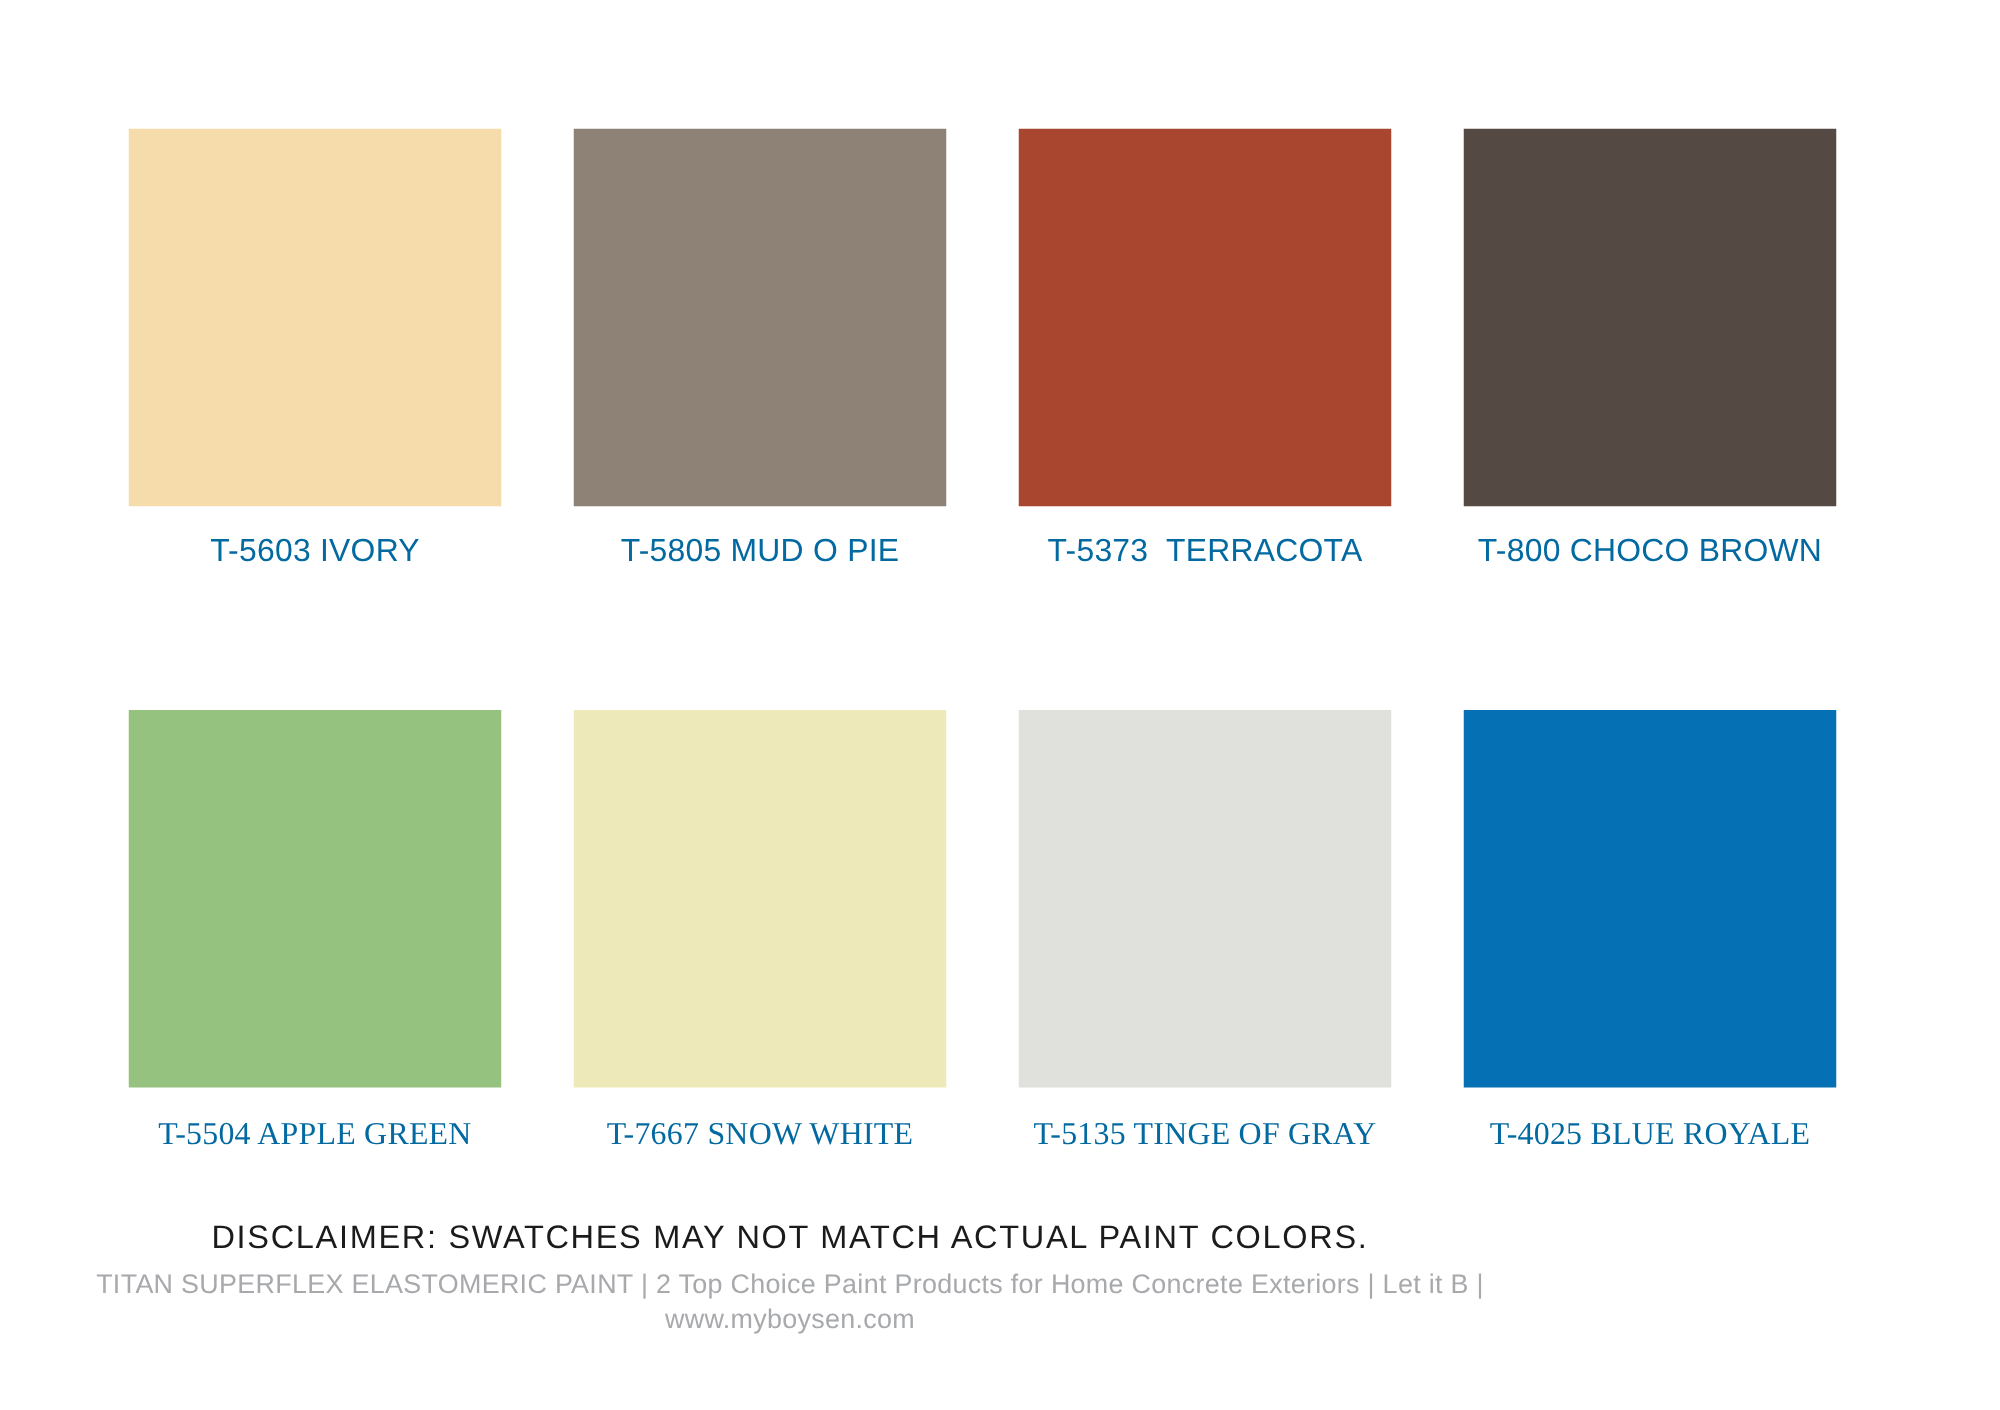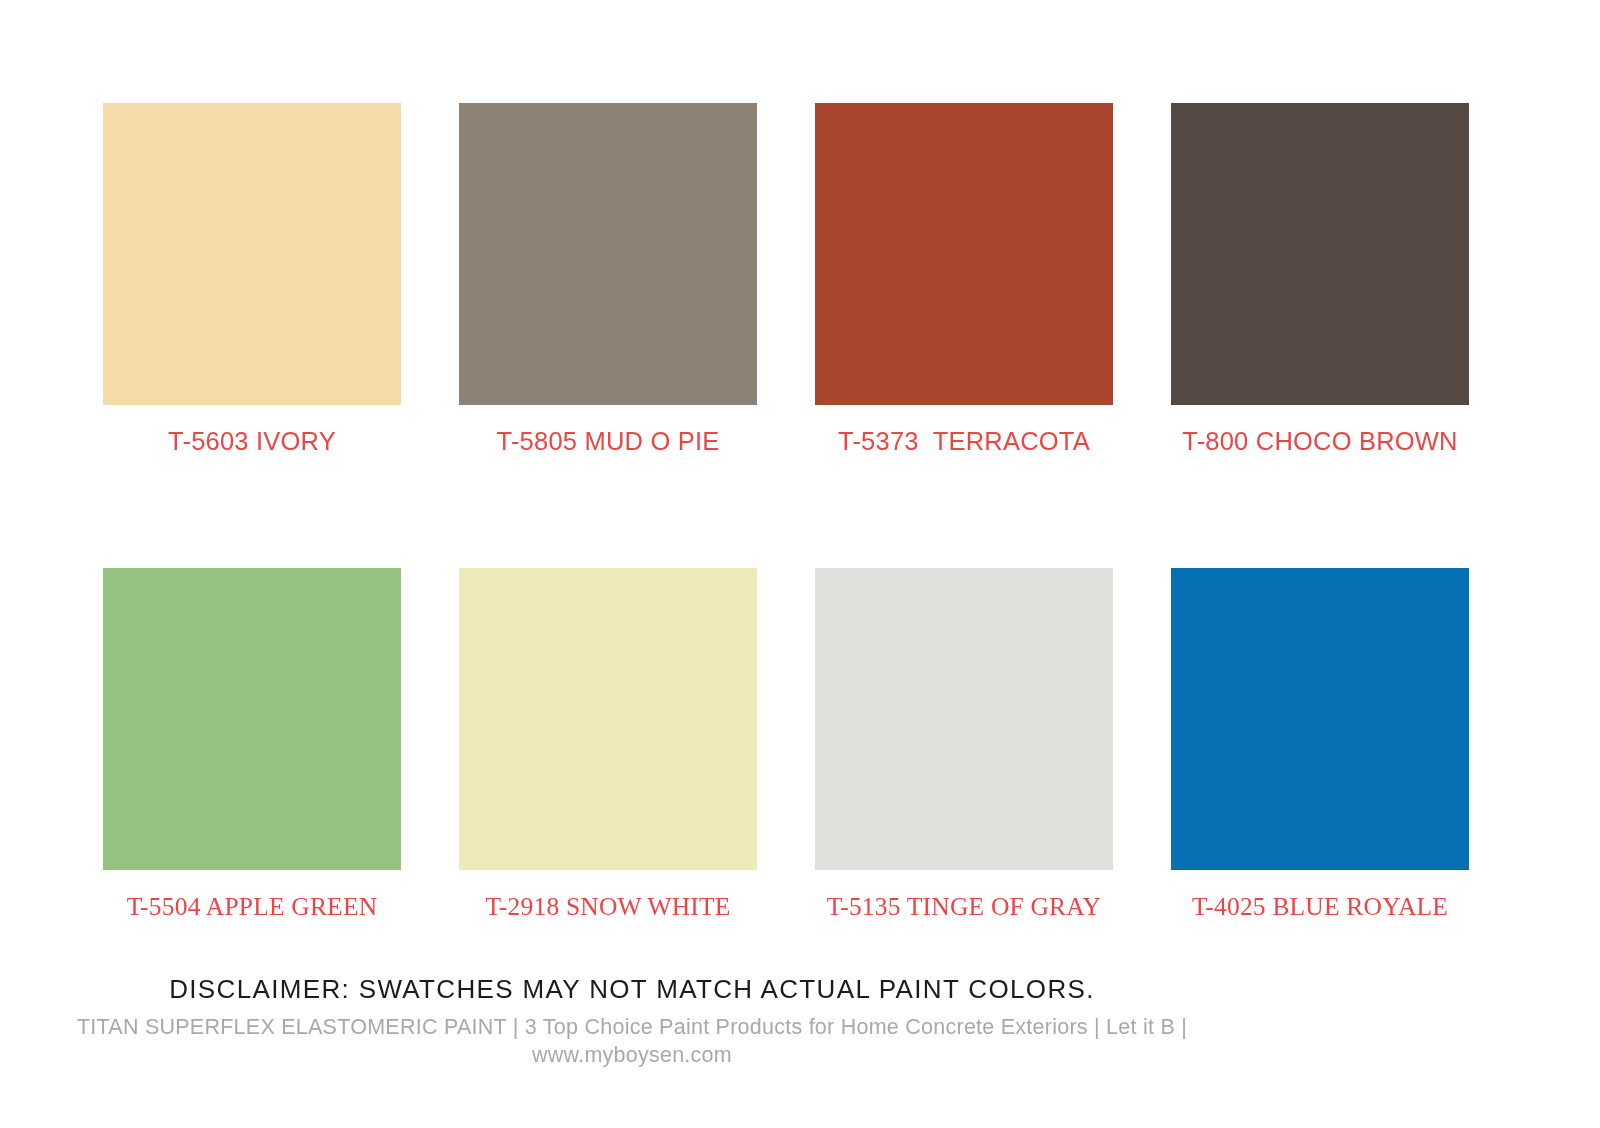--- a/index.html
+++ b/index.html
@@ -44,21 +44,21 @@
     width: 298px;
     height: 302px;
     display: block;
   }
   .swatch-label {
     display: block;
     width: 298px;
     text-align: center;
     font-size: 25.5px;
     letter-spacing: 0.2px;
-    color: #ef4444;
+    color: #0369a1;
     margin-top: 22px;
     white-space: pre;
     font-weight: 400;
   }
 
   
   .footer {
     position: absolute;
     left: 0;
     top: 972px;
@@ -110,33 +110,33 @@
       <span class="swatch-label">T-800 CHOCO BROWN</span>
     </div>
 
     <div class="swatch-cell row-2">
       <div class="swatch-chip" style="background-color: rgb(150, 194, 128);"></div>
       <span class="swatch-label">T-5504 APPLE GREEN</span>
     </div>
 
     <div class="swatch-cell row-2">
       <div class="swatch-chip" style="background-color: rgb(238, 233, 184);"></div>
-      <span class="swatch-label">T-2918 SNOW WHITE</span>
+      <span class="swatch-label">T-7667 SNOW WHITE</span>
     </div>
 
     <div class="swatch-cell row-2">
       <div class="swatch-chip" style="background-color: rgb(224, 225, 221);"></div>
       <span class="swatch-label">T-5135 TINGE OF GRAY</span>
     </div>
 
     <div class="swatch-cell row-2">
       <div class="swatch-chip" style="background-color: rgb(5, 112, 180);"></div>
       <span class="swatch-label">T-4025 BLUE ROYALE</span>
     </div>
 
   </div>
 
   <div class="footer">
     <span class="footer-disclaimer">DISCLAIMER: SWATCHES MAY NOT MATCH ACTUAL PAINT COLORS.</span>
-    <span class="footer-credit">TITAN SUPERFLEX ELASTOMERIC PAINT | 3 Top Choice Paint Products for Home Concrete Exteriors | Let it B | www.myboysen.com</span>
+    <span class="footer-credit">TITAN SUPERFLEX ELASTOMERIC PAINT | 2 Top Choice Paint Products for Home Concrete Exteriors | Let it B | www.myboysen.com</span>
   </div>
 
 </div>
 
 </body></html>

